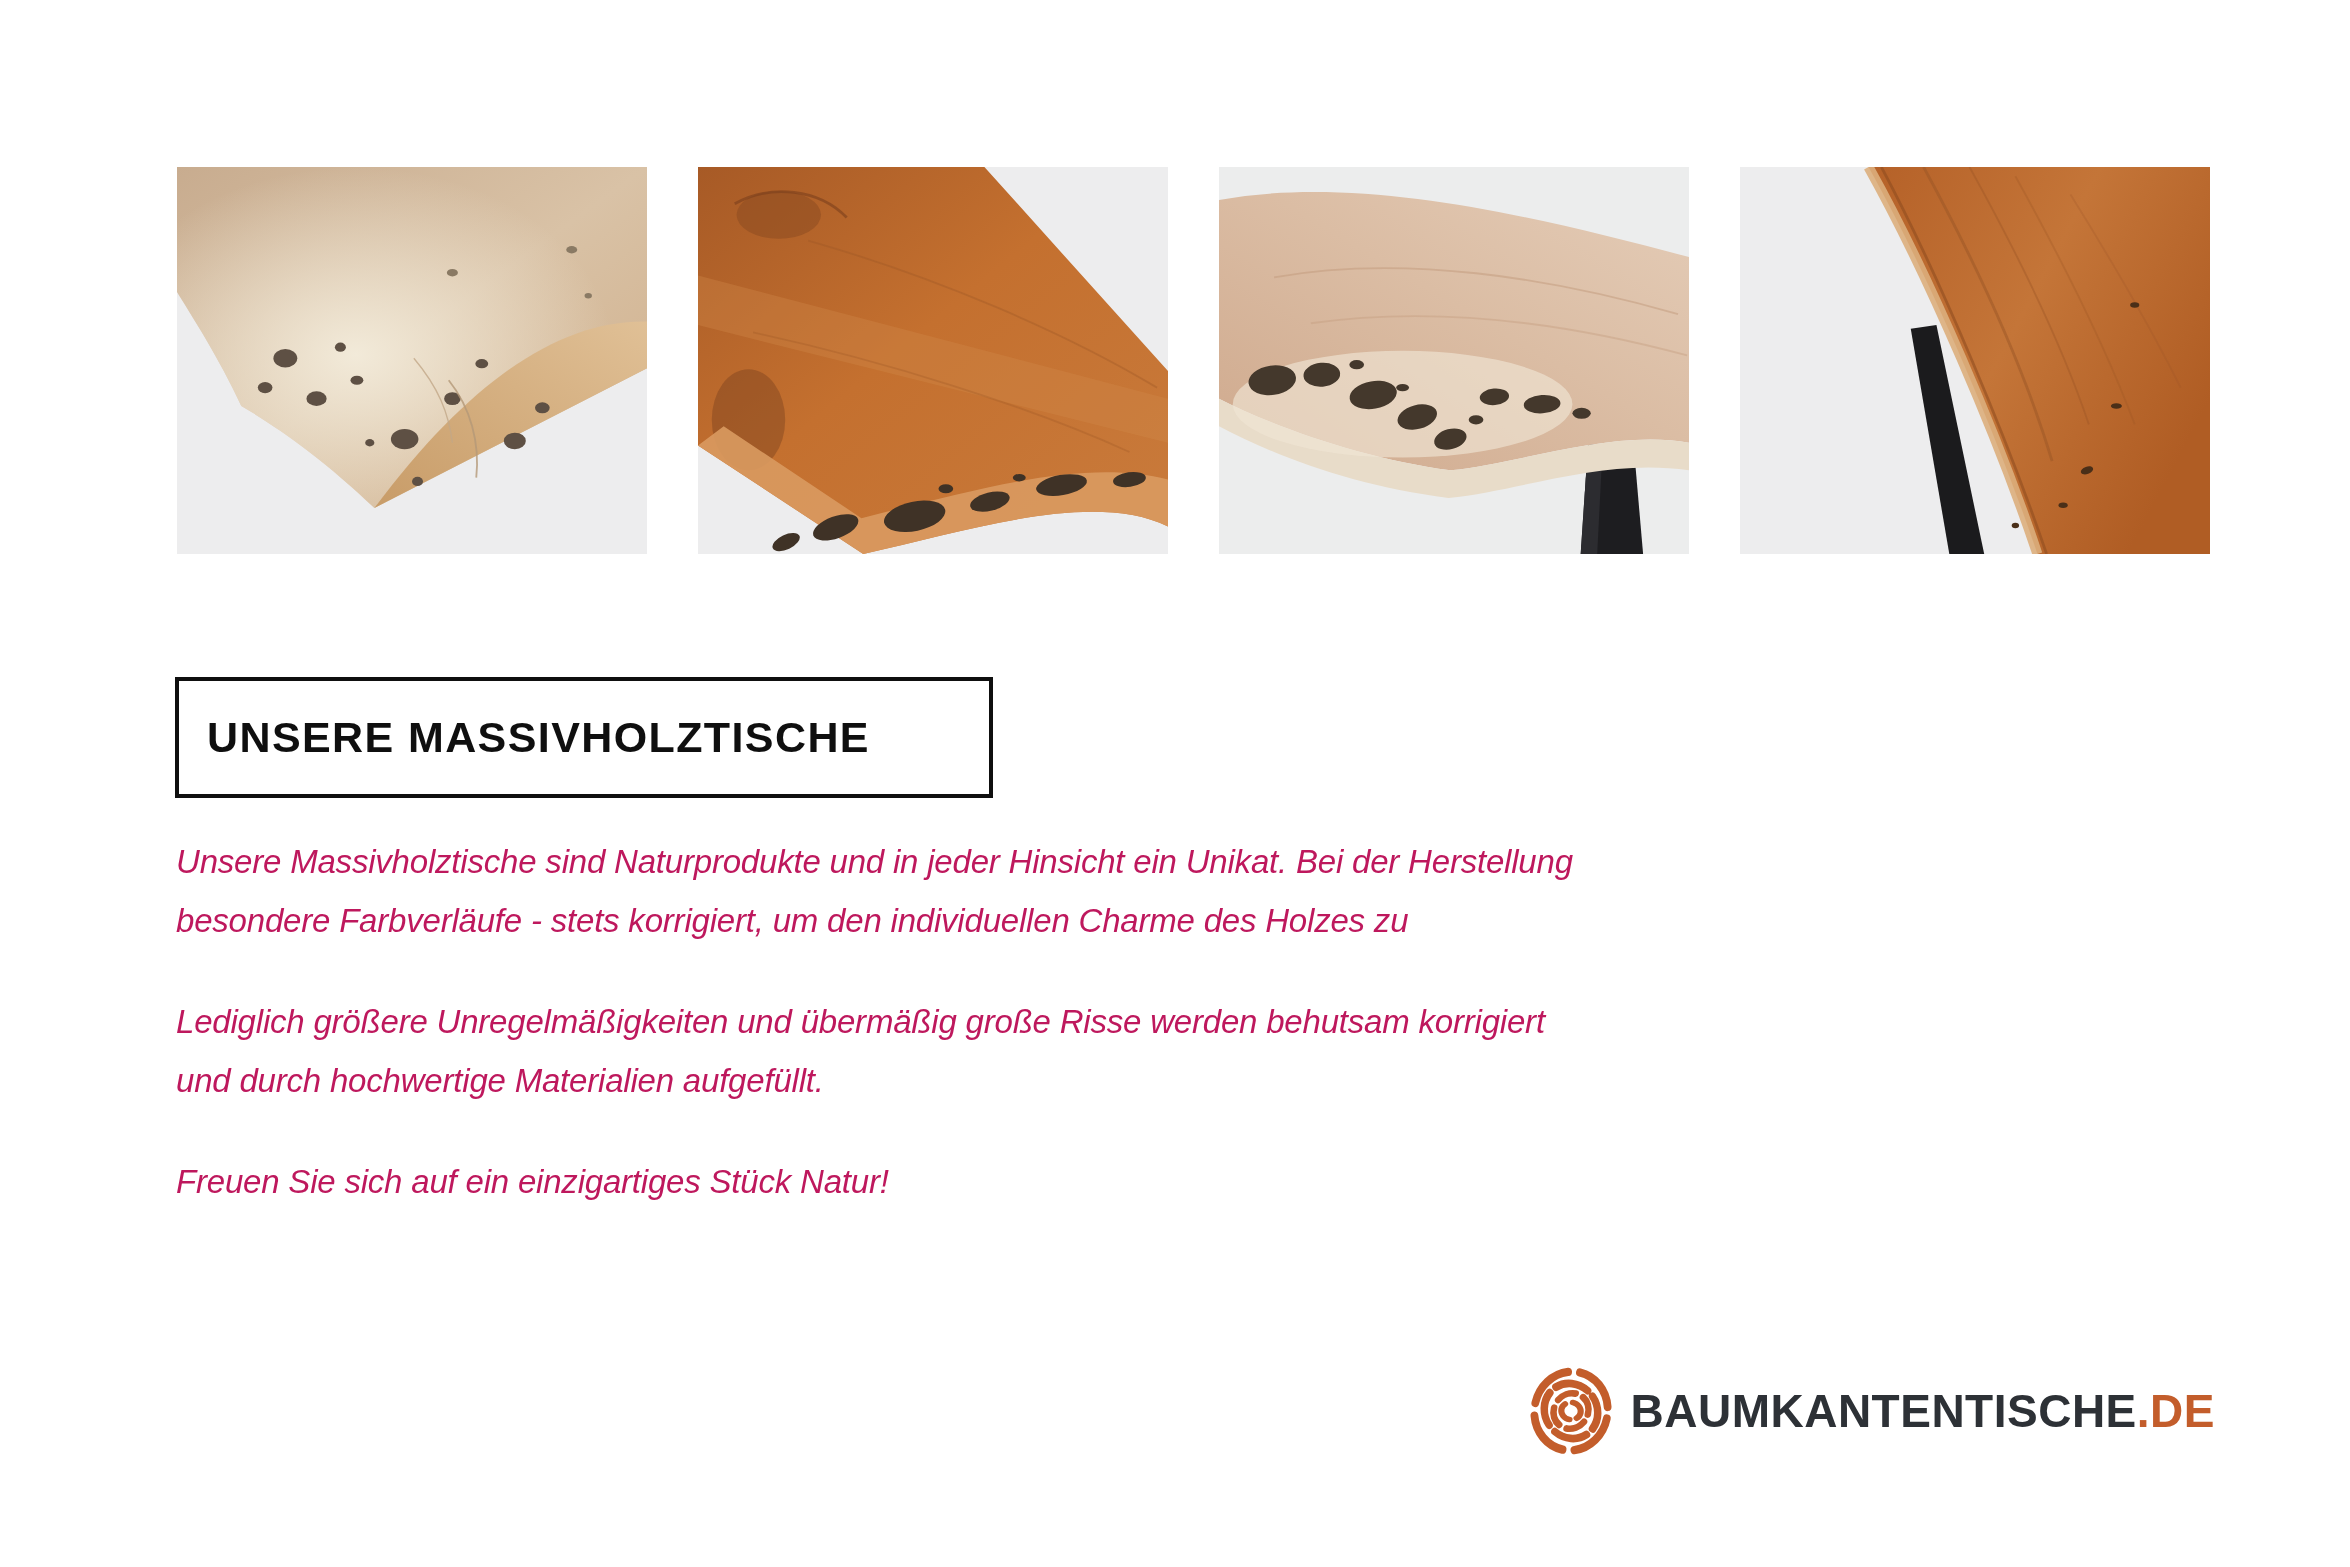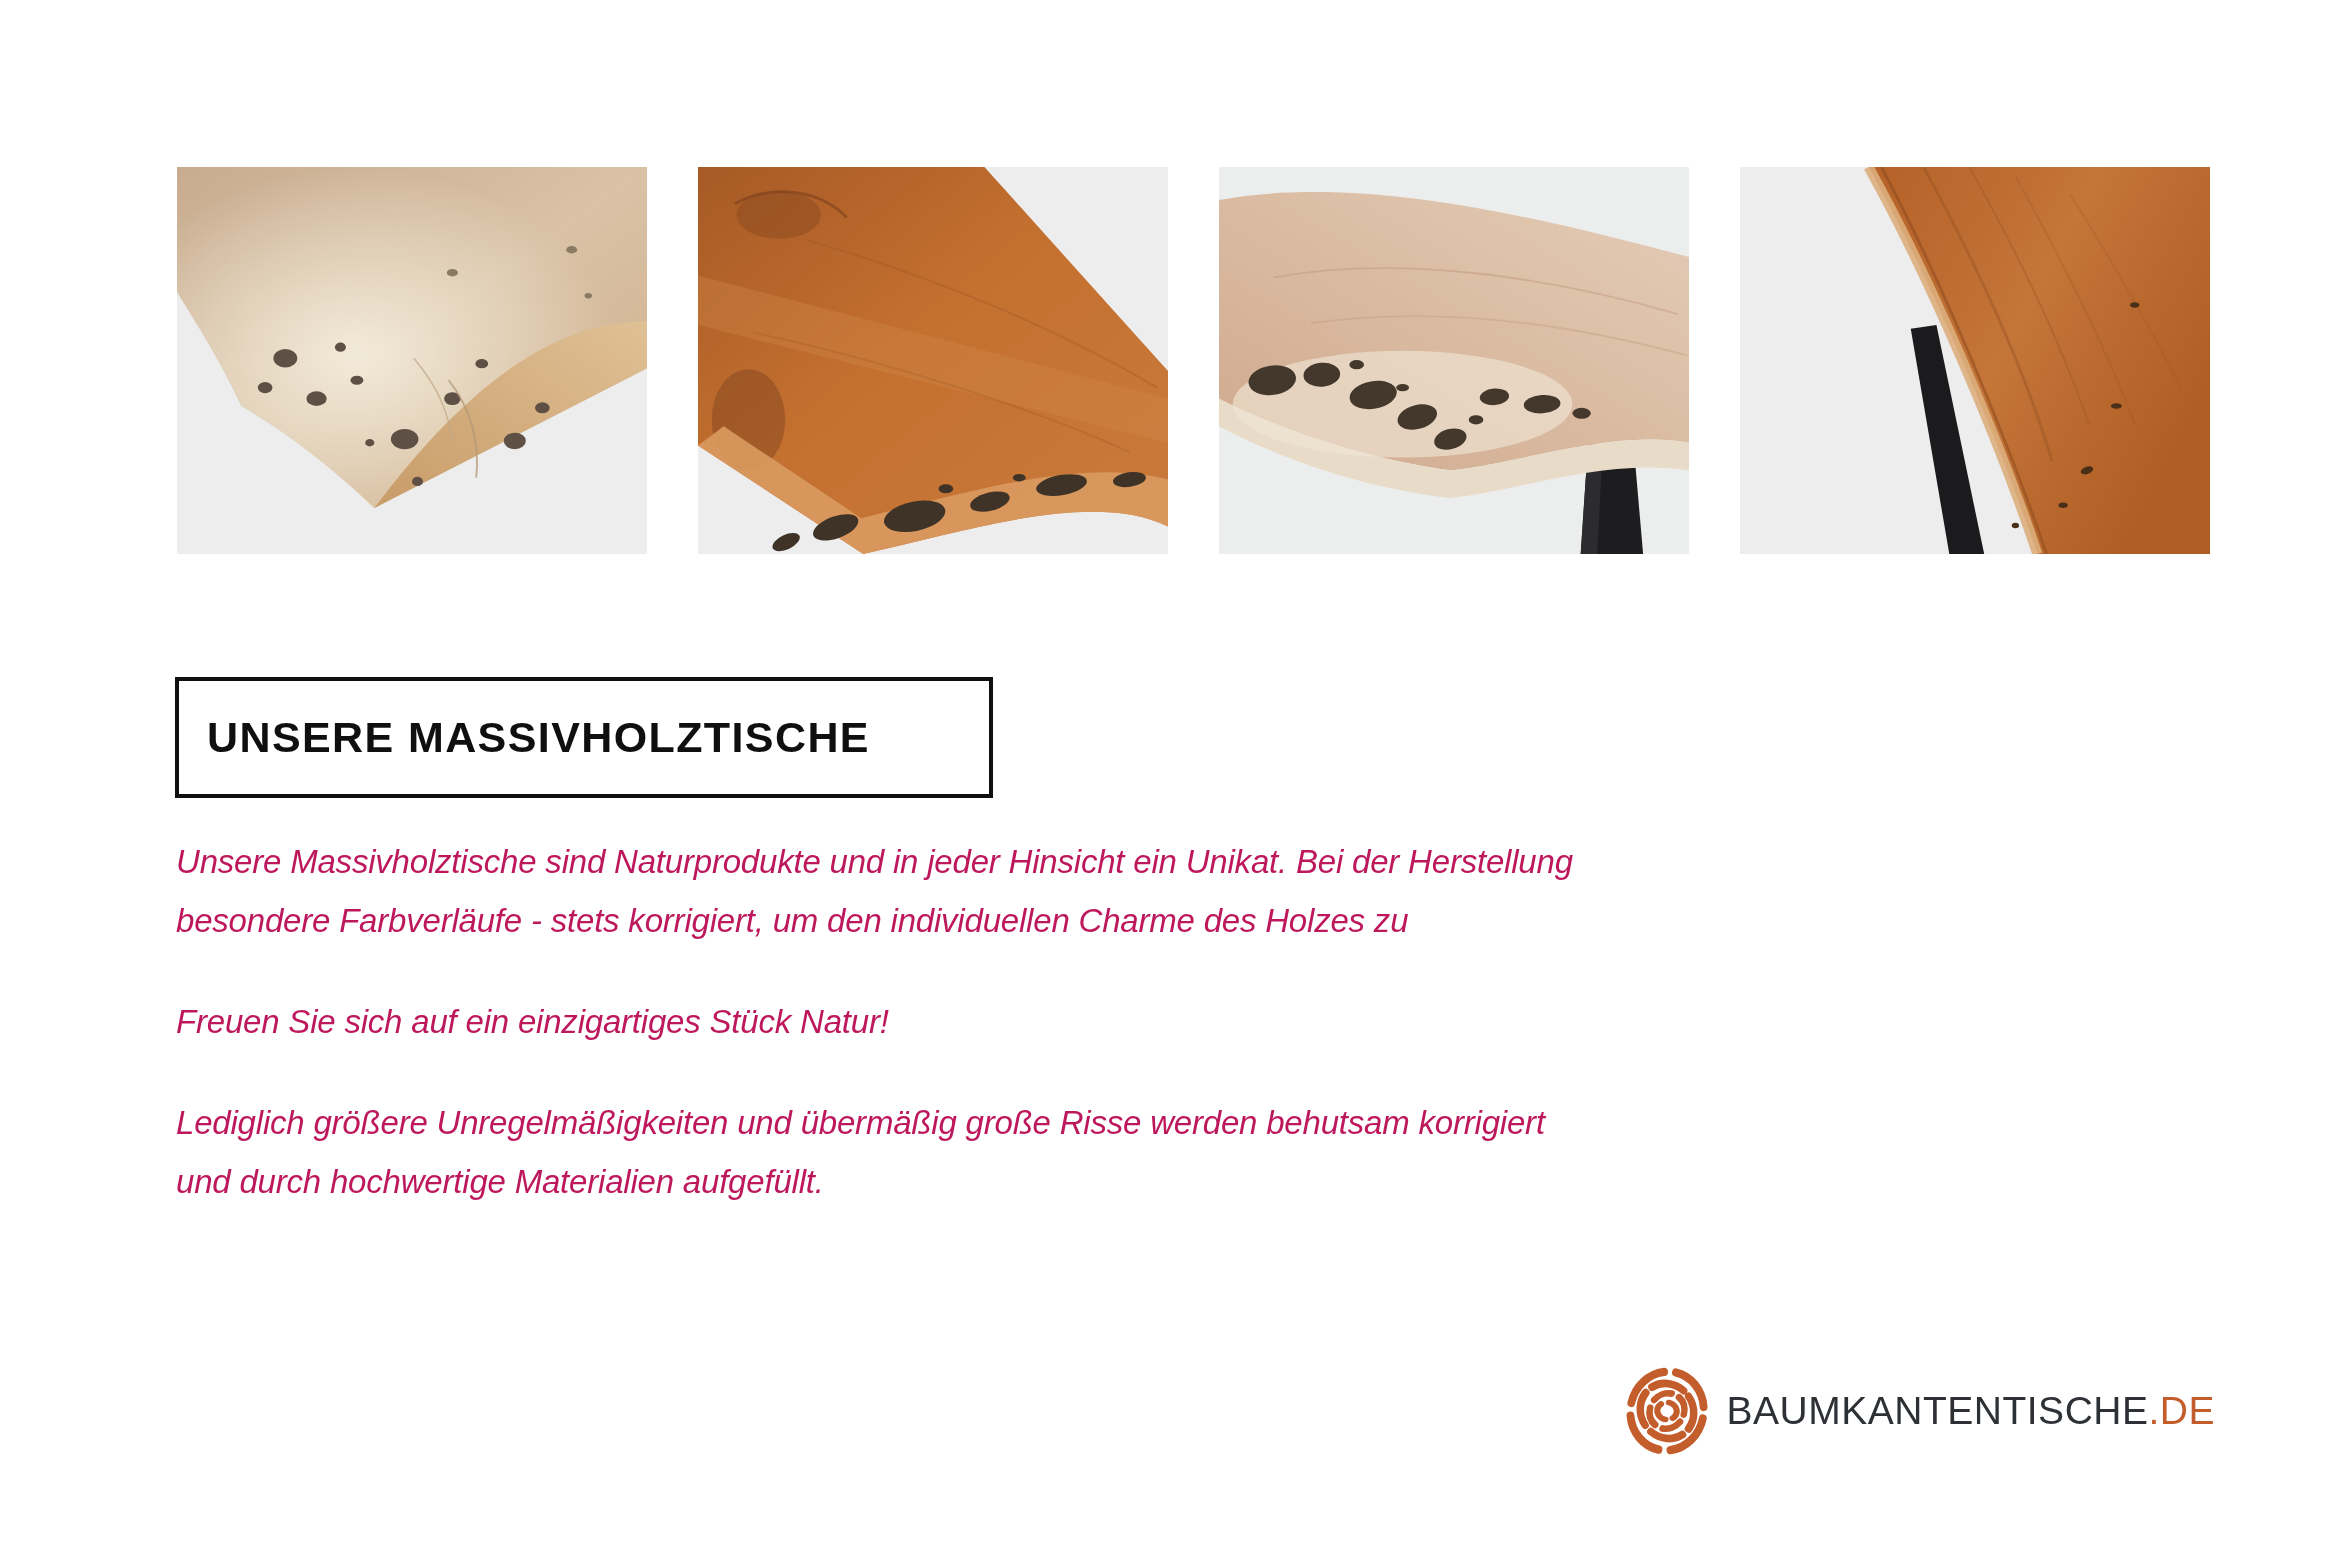--- a/index.html
+++ b/index.html
@@ -75,22 +75,22 @@
     height: 92px;
     display: flex;
     align-items: center;
     gap: 16.5px;
     text-decoration: none;
     cursor: pointer;
   }
   .logo-mark { width: 86px; height: 90px; }
   .logo-mark svg { display: block; width: 86px; height: 90px; }
   .logo-text {
-    font-size: 39px;
-    font-weight: 400;
+    font-size: 46px;
+    font-weight: 700;
     letter-spacing: 0.5px;
     color: #2d3136;
     white-space: nowrap;
   }
   .logo-tld { color: #c35d2b; }
 </style>
 </head>
 <body>
 
 <div class="stage">
@@ -238,25 +238,25 @@
   <div class="title-box">
     <span class="title-text">UNSERE MASSIVHOLZTISCHE</span>
   </div>
 
   <div class="copy">
     <div class="para">
       <div class="line">Unsere Massivholztische sind Naturprodukte und in jeder Hinsicht ein Unikat. Bei der Herstellung</div>
       <div class="line">besondere Farbverläufe - stets korrigiert, um den individuellen Charme des Holzes zu</div>
     </div>
     <div class="para">
-      <div class="line">Freuen Sie sich auf ein einzigartiges Stück Natur!</div>
-    </div>
-    <div class="para">
       <div class="line">Lediglich größere Unregelmäßigkeiten und übermäßig große Risse werden behutsam korrigiert</div>
       <div class="line">und durch hochwertige Materialien aufgefüllt.</div>
+    </div>
+    <div class="para">
+      <div class="line">Freuen Sie sich auf ein einzigartiges Stück Natur!</div>
     </div>
   </div>
 
   <a class="logo">
     <span class="logo-mark">
       <svg viewBox="0 0 94 98">
         <g fill="none" stroke="#c35d2b" stroke-linecap="round">
           <g transform="translate(47,49)">
             <circle r="40" stroke-width="8.5" stroke-dasharray="50 13" transform="rotate(12) scale(1,1.08)"></circle>
             <circle r="28.5" stroke-width="8" stroke-dasharray="36 9" transform="rotate(-34) scale(1,1.08)"></circle>

